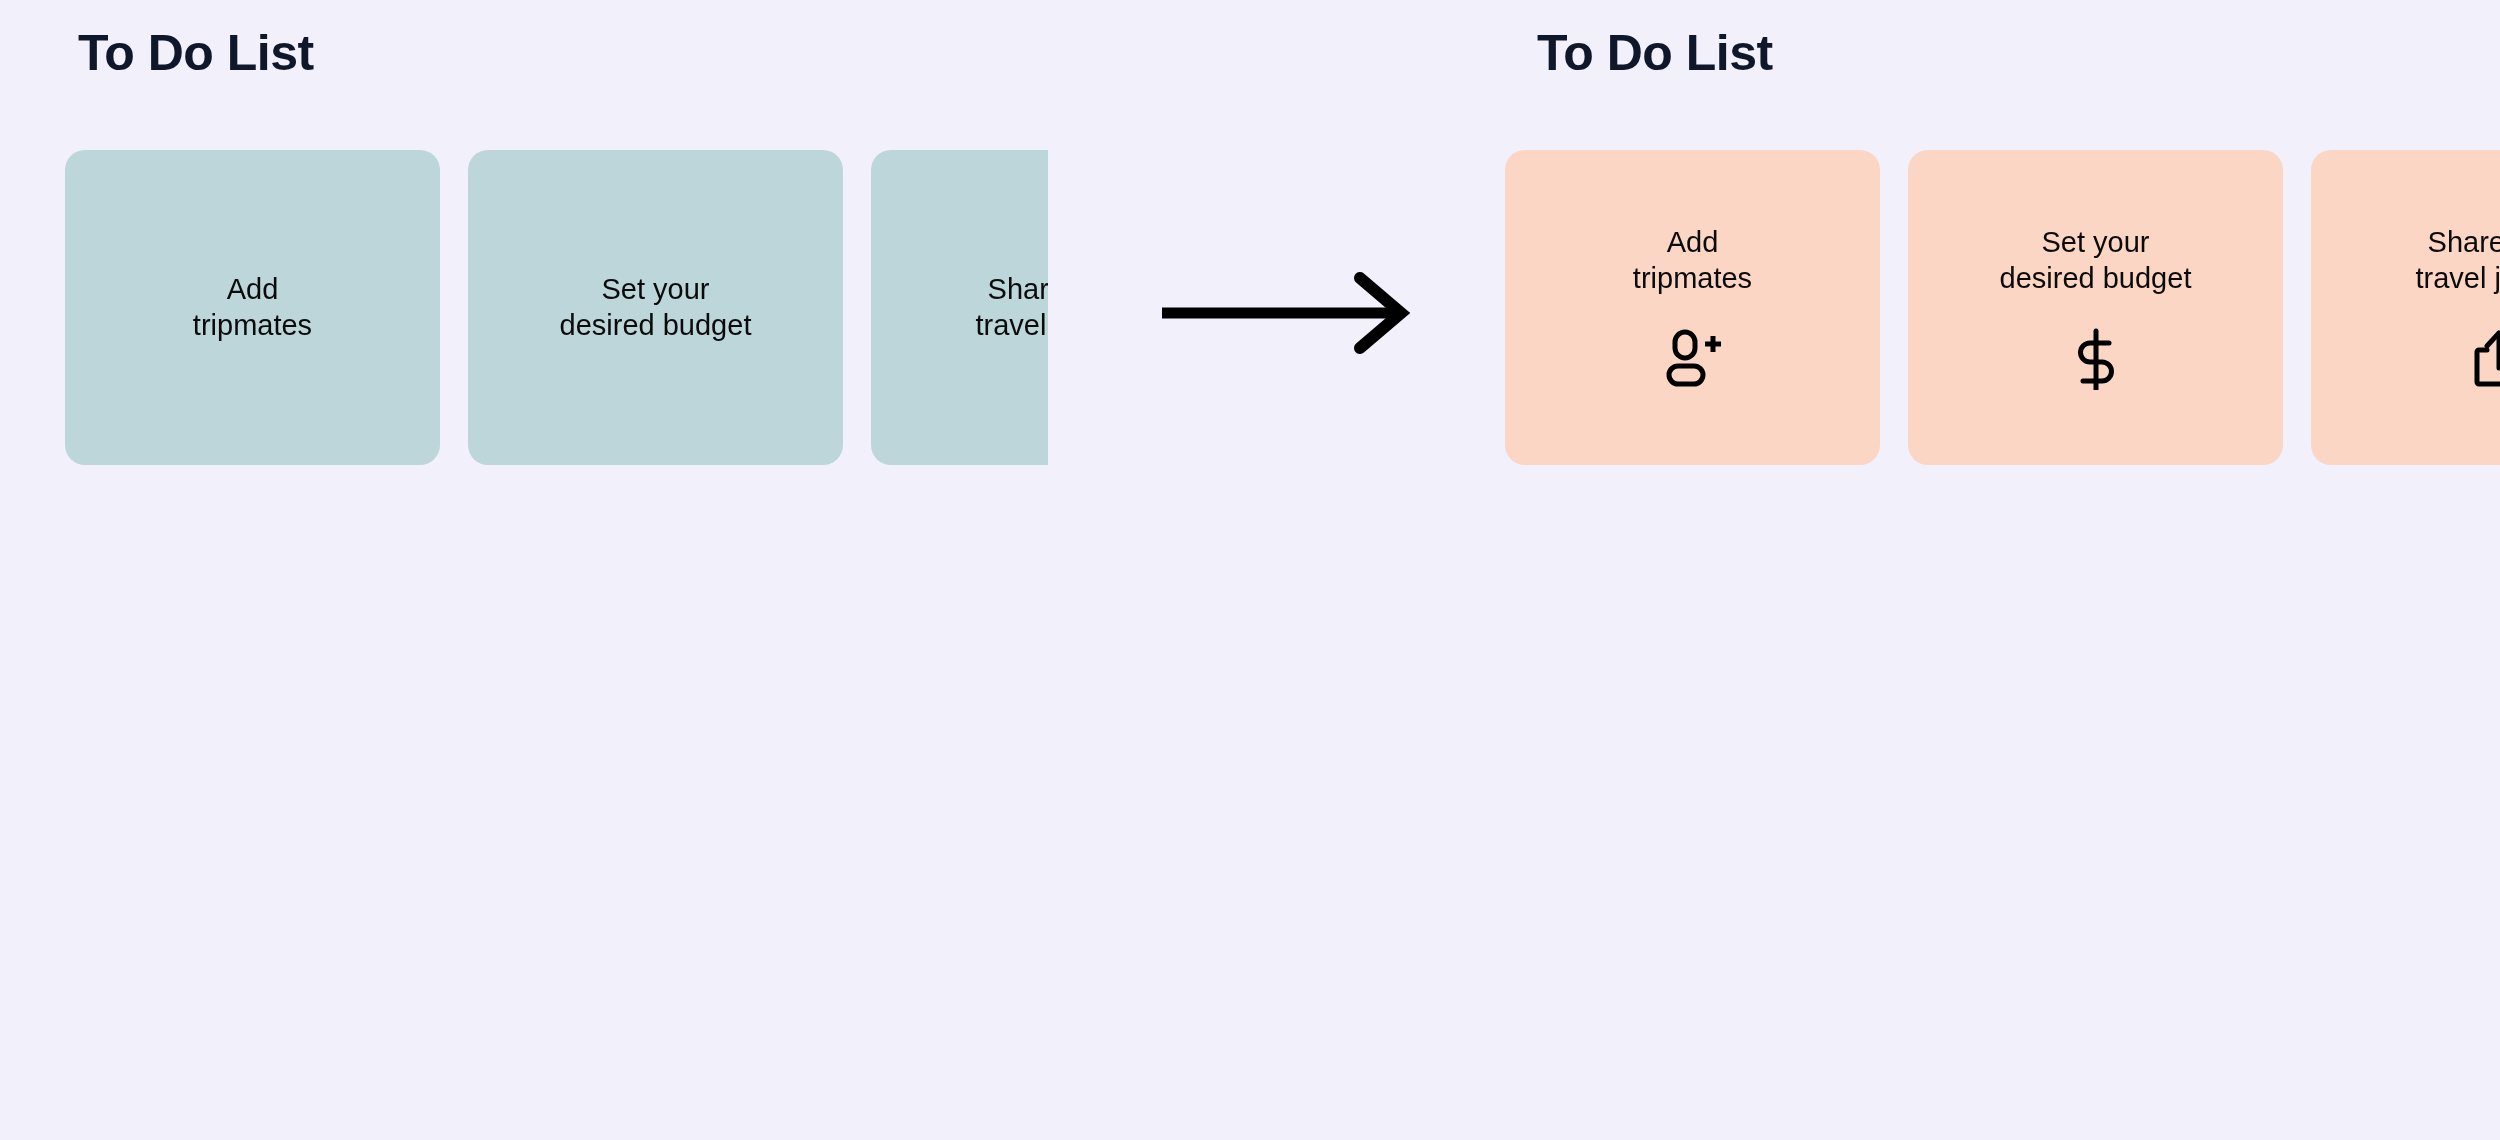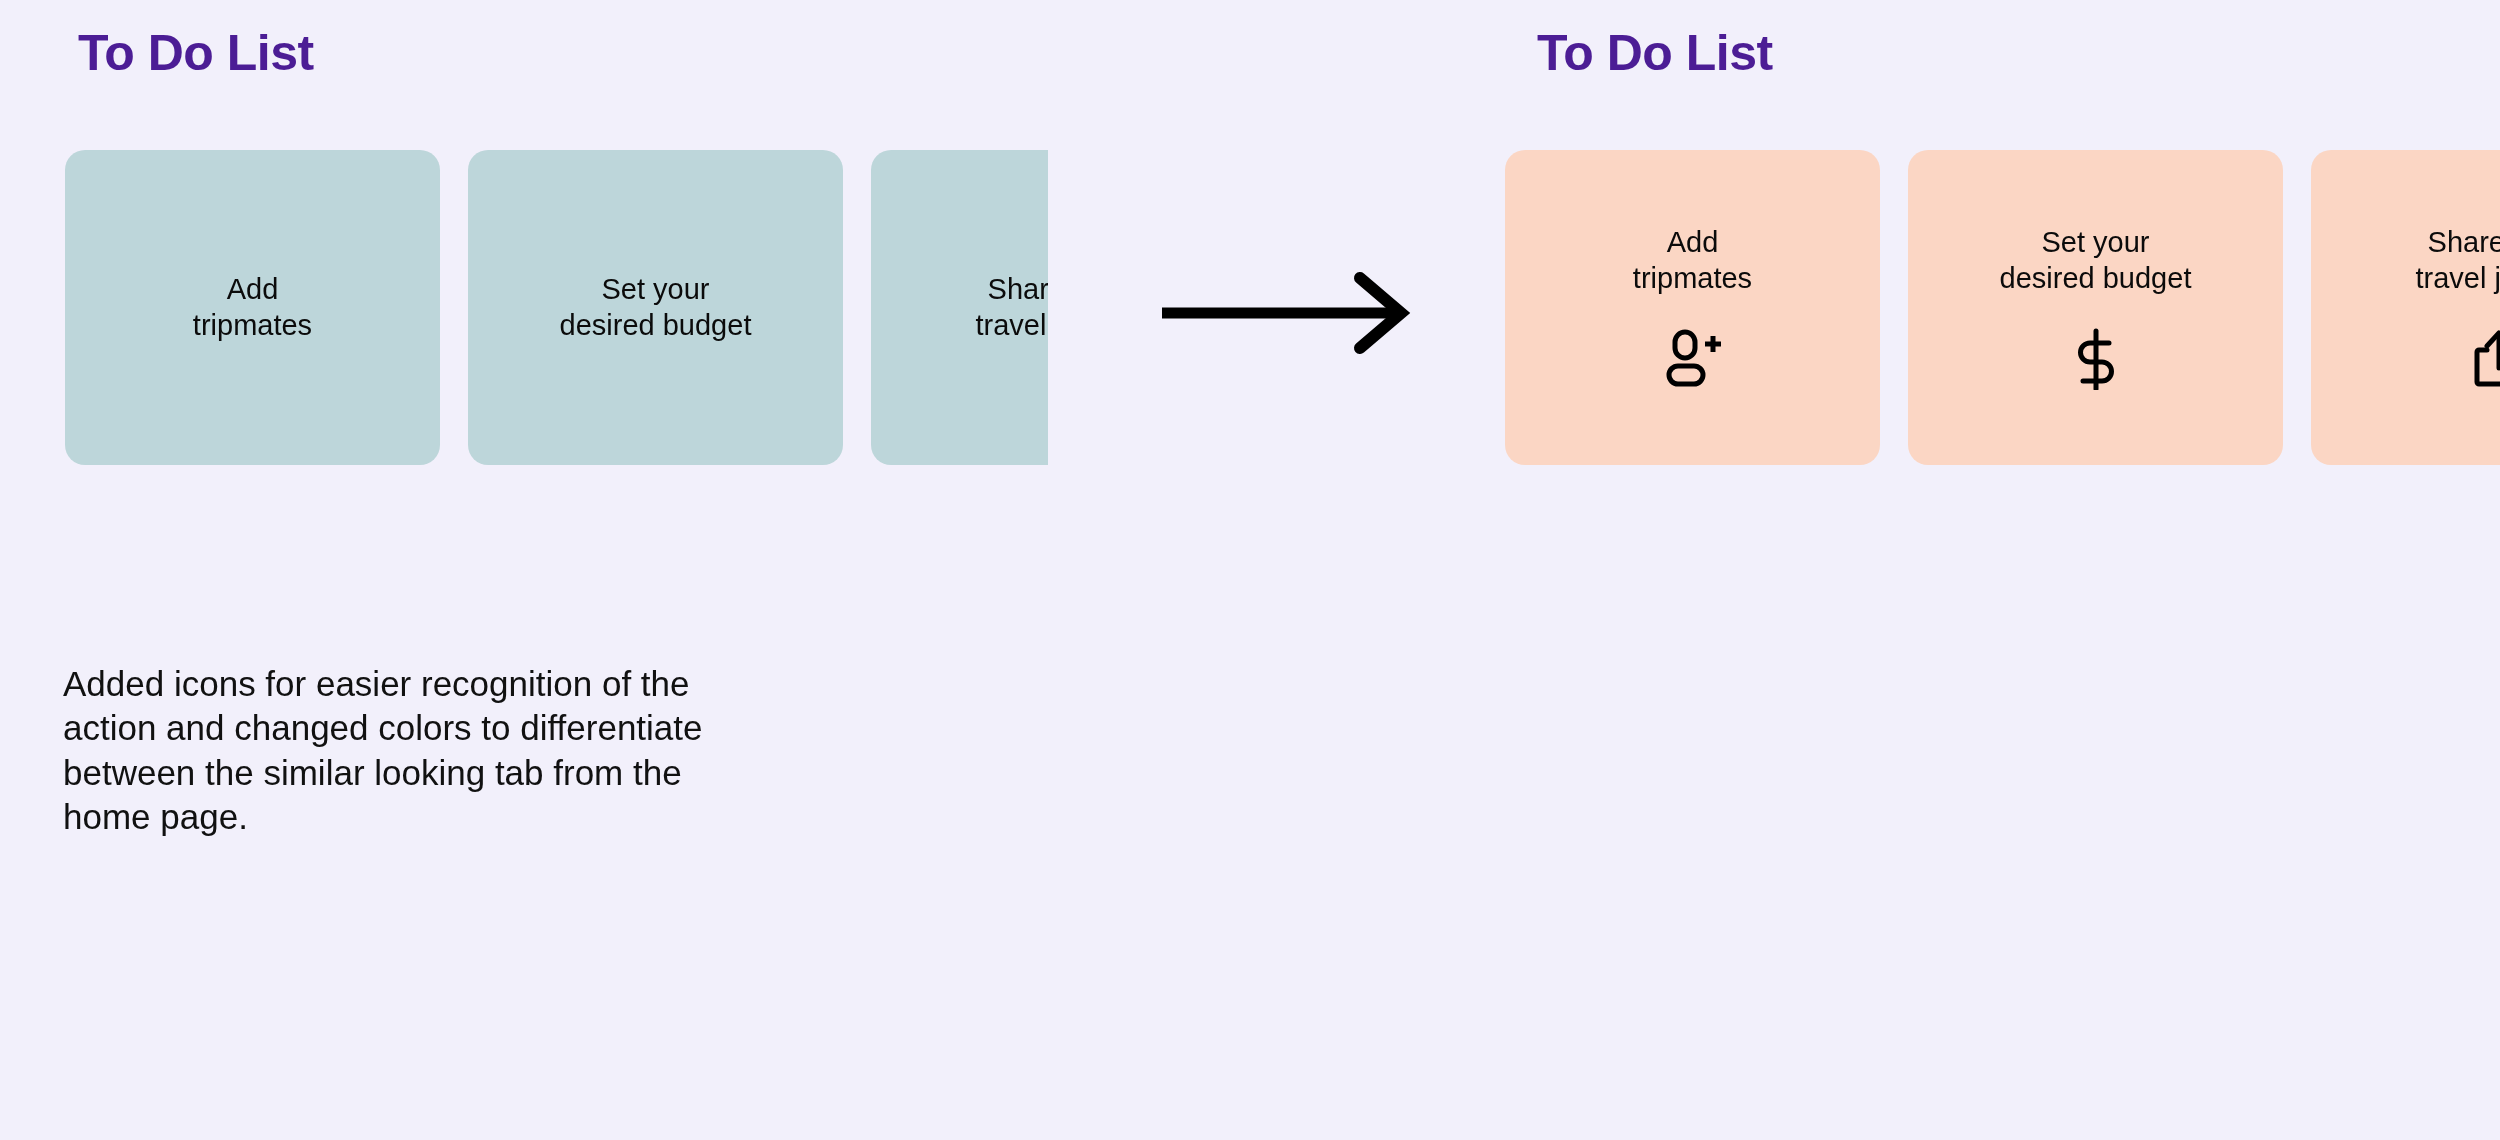--- a/index.html
+++ b/index.html
@@ -18,21 +18,21 @@
     overflow: hidden;
   }
 
   
   .panel-title {
     position: absolute;
     font-family: "Liberation Sans", sans-serif;
     font-weight: bold;
     font-size: 50px;
     line-height: 1;
-    color: #4c1d95;
+    color: #0f172a;
     letter-spacing: -0.5px;
     white-space: nowrap;
   }
   #title-before { left: 78px; top: 28px; }
   #title-after  { left: 1537px; top: 28px; }
 
   
   .card-row {
     position: absolute;
     top: 150px;
@@ -181,15 +181,14 @@
         <svg viewBox="0 0 64 64" xmlns="http://www.w3.org/2000/svg">
           <path d="M20 24 H12 a2 2 0 0 0 -2 2 V56 a2 2 0 0 0 2 2 H52 a2 2 0 0 0 2 -2 V26 a2 2 0 0 0 -2 -2 H44" fill="none" stroke="#000000" stroke-width="5" stroke-linecap="round" stroke-linejoin="round"></path>
           <line x1="32" y1="8" x2="32" y2="42" stroke="#000000" stroke-width="5" stroke-linecap="round"></line>
           <polyline points="20,20 32,7 44,20" fill="none" stroke="#000000" stroke-width="5" stroke-linecap="round" stroke-linejoin="round"></polyline>
         </svg>
       </span>
     </div>
 
   </div>
 
-  <div class="annotation">Added icons for easier recognition of the action and changed colors to differentiate between the similar looking tab from the home page.</div>
 
 </div>
 
 </body></html>

